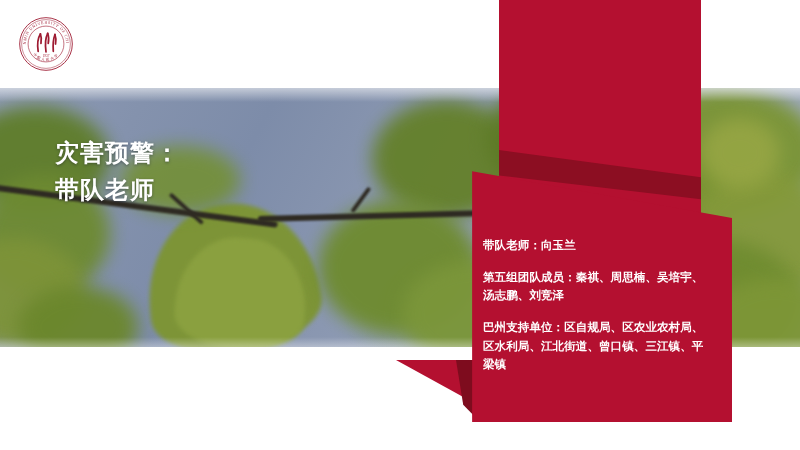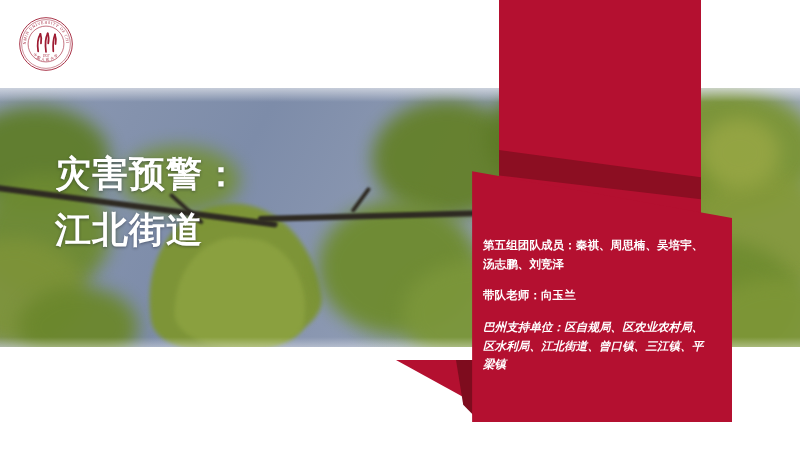--- a/index.html
+++ b/index.html
@@ -144,36 +144,35 @@
     top: 236px;
     width: 230px;
     z-index: 30;
     color: #ffffff;
     font-size: 11.5px;
     line-height: 1.62;
     font-weight: 700;
     letter-spacing: 0.1px;
   }
   .panel-text .para { margin-bottom: 13px; }
-  .panel-text .para:last-child { margin-bottom: 4px; font-style: italic; }
+  .panel-text .para:last-child { margin-bottom: 4px; }
 
   
   .title-block {
     position: absolute;
     left: 55px;
     top: 134px;
     width: 400px;
     z-index: 25;
     color: #ffffff;
-    font-size: 36px;
+    font-size: 24px;
     font-weight: 700;
     line-height: 1.56;
     letter-spacing: 1px;
     text-shadow: 0 1px 3px rgba(20,25,40,0.45);
-    margin-top: 12px;
   }
   .title-block .tline { display: block; white-space: nowrap; }
 </style>
 </head>
 <body>
 
 <div id="slide">
 
   <div class="photo-band">
     <div class="sky"></div>
@@ -214,28 +213,28 @@
   <div class="red-bar"></div>
   <div class="red-bar-lower"></div>
   <div class="red-bar-ext"></div>
 
   <div class="ribbon-tail"></div>
   <div class="ribbon-tail-shadow"></div>
 
   <div class="info-panel"></div>
 
   <div class="panel-text">
+    <div class="para">带队老师：向玉兰</div>
     <div class="para">第五组团队成员：秦祺、周思楠、吴培宇、汤志鹏、刘竞泽</div>
-    <div class="para">带队老师：向玉兰</div>
     <div class="para">巴州支持单位：区自规局、区农业农村局、区水利局、江北街道、曾口镇、三江镇、平梁镇</div>
   </div>
 
   <div class="title-block">
     <span class="tline">灾害预警：</span>
-    <span class="tline">江北街道</span>
+    <span class="tline">带队老师</span>
   </div>
 
   <div class="logo-wrap">
     <svg viewBox="0 0 100 100" width="56" height="56">
       <defs>
         <path id="arcTop" d="M 14,50 A 36,36 0 0 1 86,50"></path>
         <path id="arcBot" d="M 20,50 A 30,30 0 0 0 80,50"></path>
       </defs>
       <circle cx="50" cy="50" r="47" fill="none" stroke="#9E1B32" stroke-width="1.6"></circle>
       <circle cx="50" cy="50" r="43.5" fill="none" stroke="#9E1B32" stroke-width="0.9"></circle>

